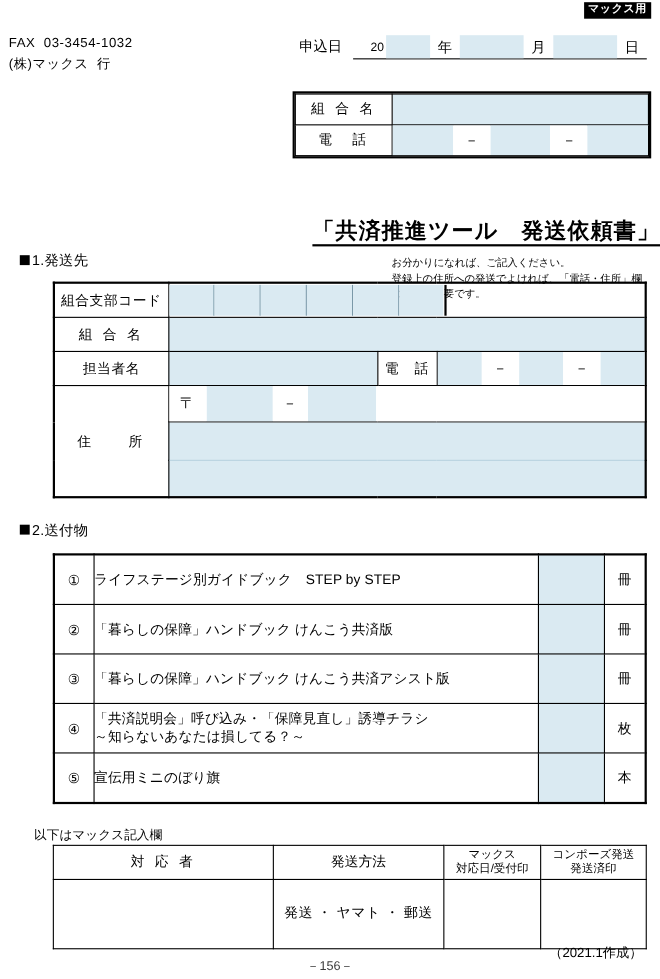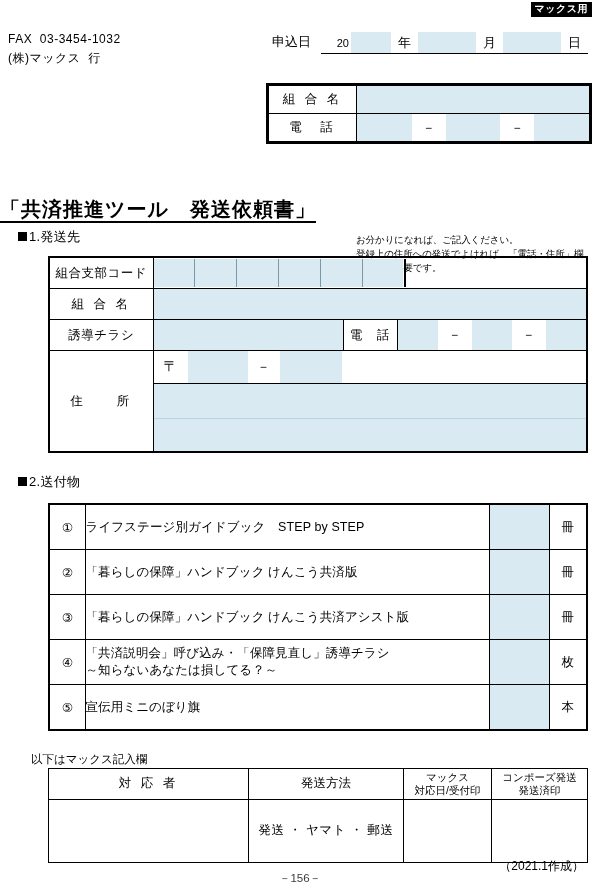--- a/index.html
+++ b/index.html
@@ -131,21 +131,21 @@
     justify-content: center;
     font-size: 13px;
   }
 
   
   .main-title {
     position: absolute;
     top: 196px;
     left: 0;
     width: 600px;
-    text-align: left;
+    text-align: right;
     font-size: 20px;
     font-weight: bold;
     letter-spacing: 1px;
   }
   .main-title span {
     border-bottom: 2px solid #000;
     padding-bottom: 1px;
   }
 
   
@@ -382,21 +382,21 @@
               <span class="code-cell"></span>
               <span class="code-cell"></span>
             </div>
           </td>
         </tr>
         <tr>
           <td class="lbl">組 合 名</td>
           <td class="fill" colspan="3"></td>
         </tr>
         <tr>
-          <td class="lbl lbl-tight">誘導チラシ</td>
+          <td class="lbl lbl-tight">担当者名</td>
           <td class="fill"></td>
           <td class="lbl" style="letter-spacing:1px">電　話</td>
           <td>
             <div class="tel-seg" style="height:30px">
               <span class="tel-box"></span>
               <span class="tel-dash">－</span>
               <span class="tel-box"></span>
               <span class="tel-dash">－</span>
               <span class="tel-box"></span>
             </div>

